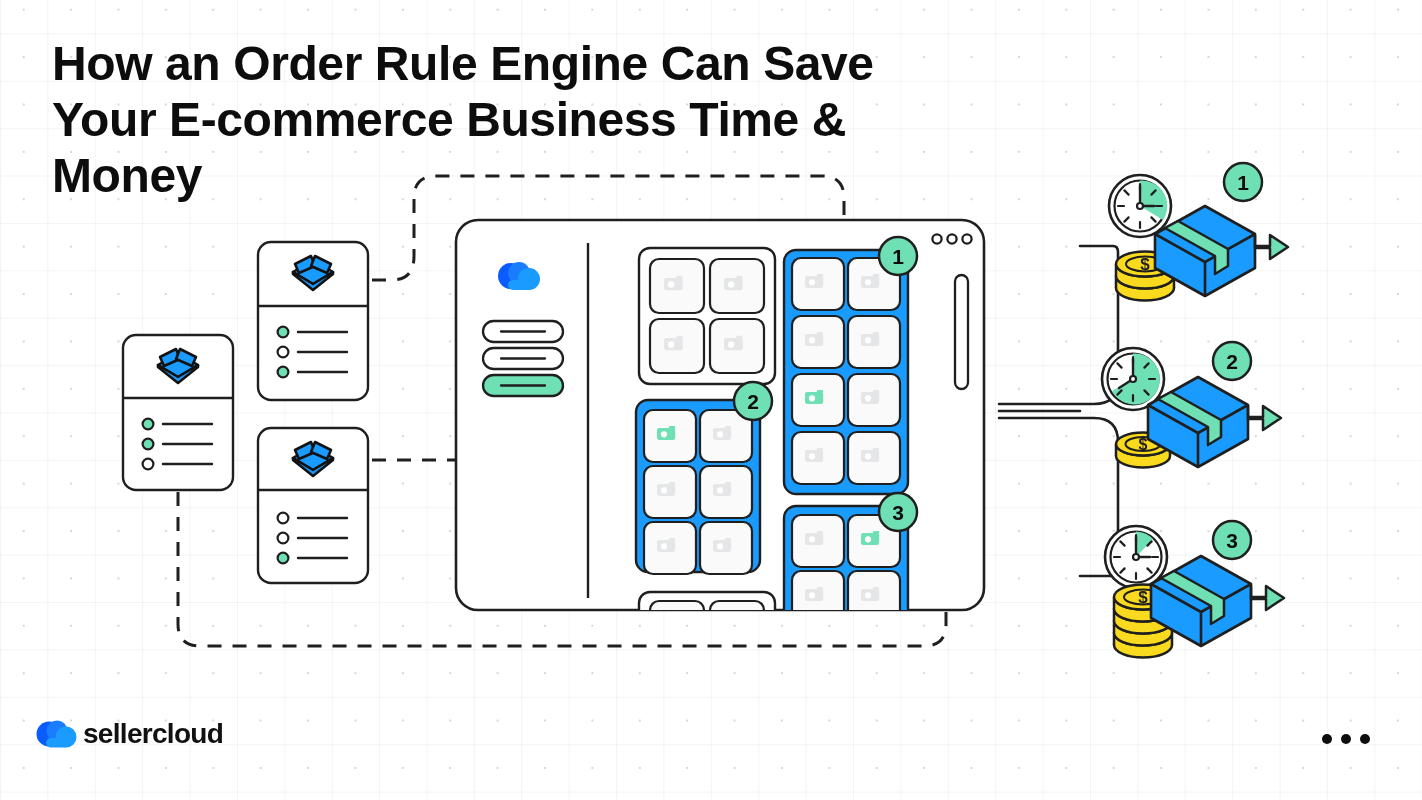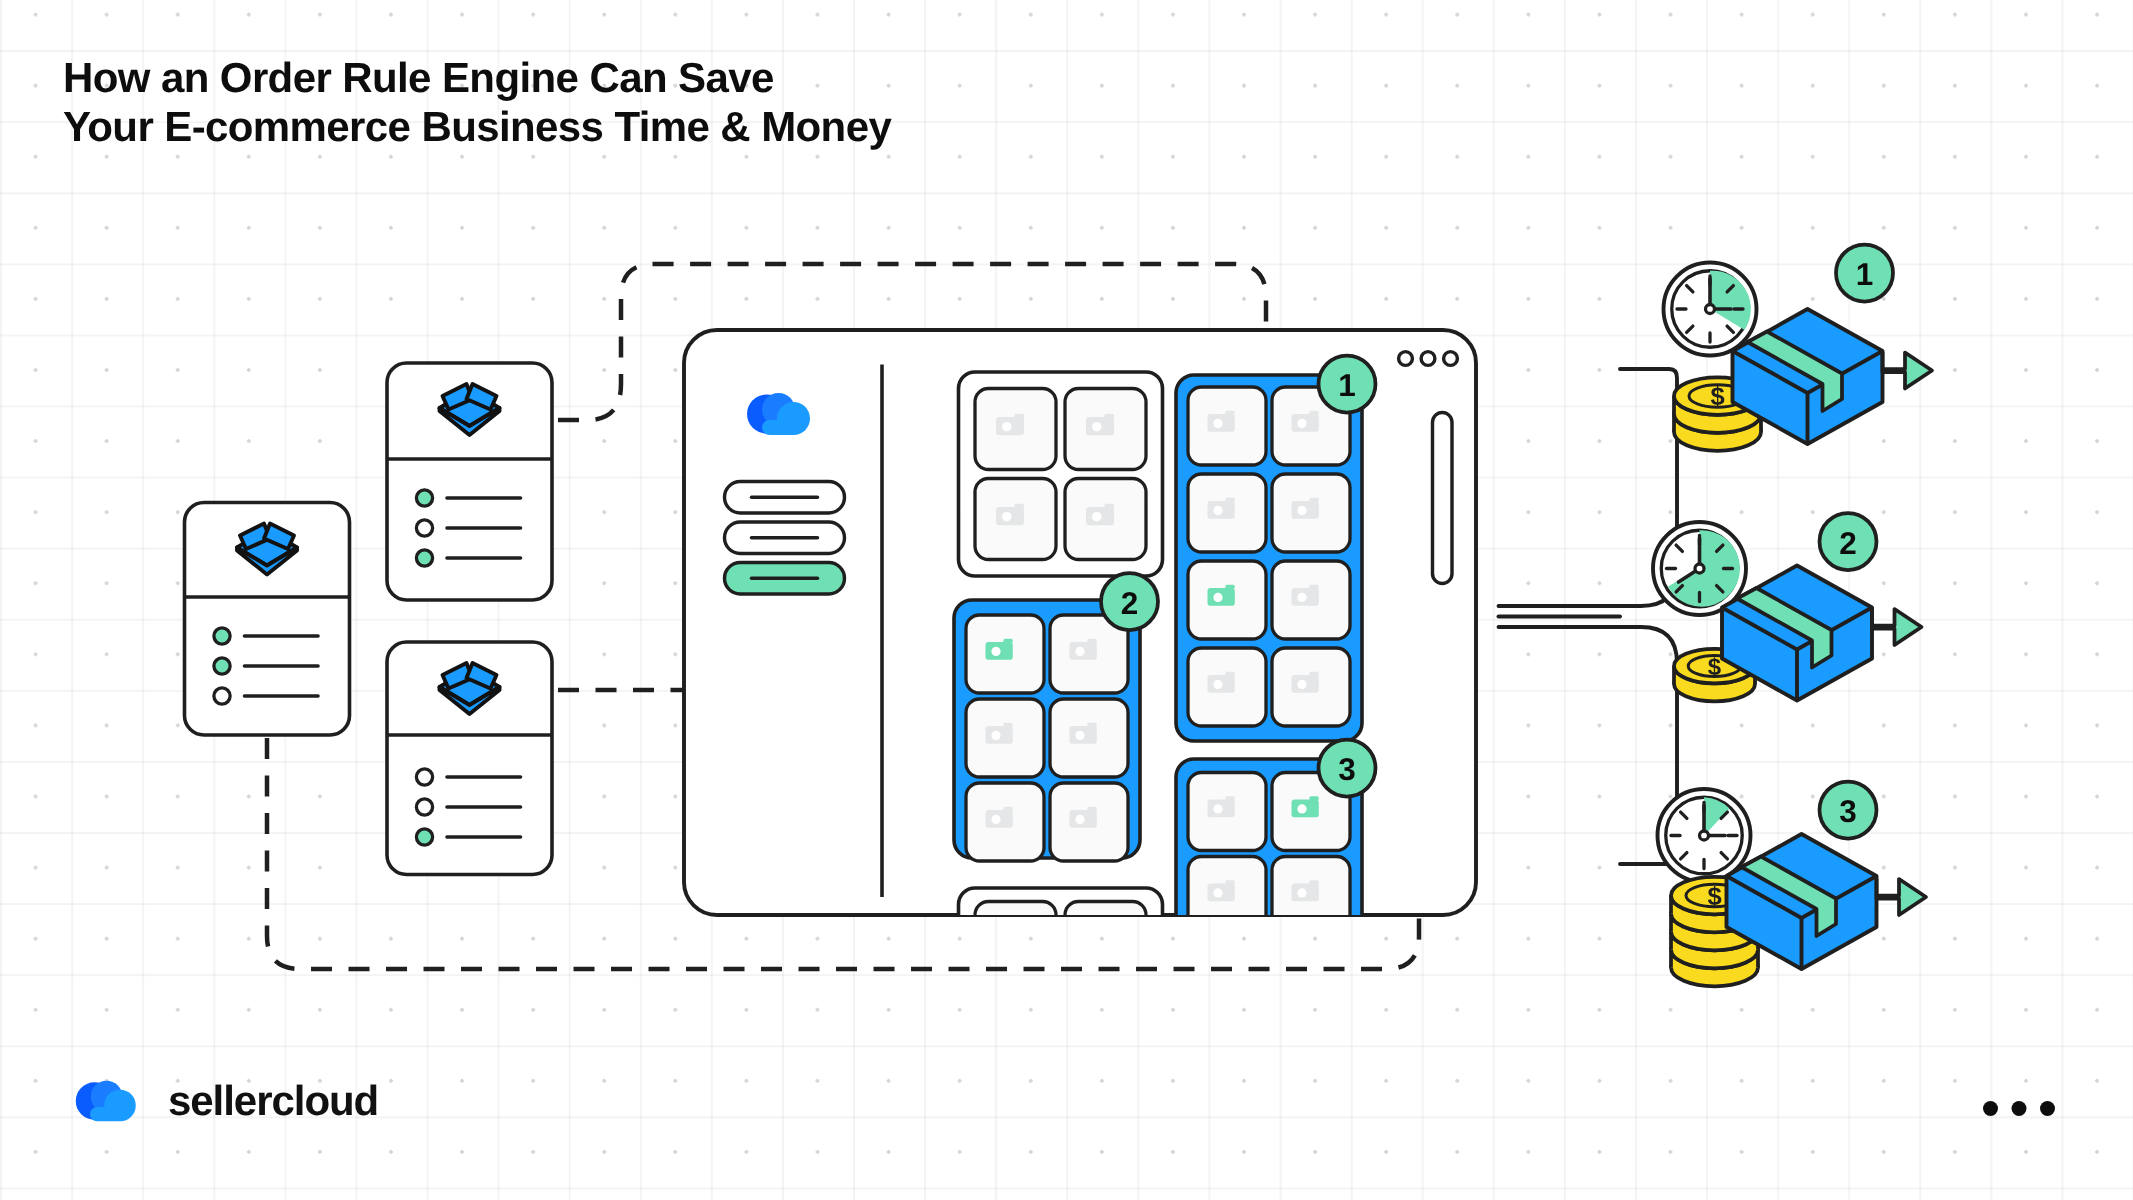--- a/index.html
+++ b/index.html
@@ -25,35 +25,35 @@
     background-image: radial-gradient(circle, rgba(0,0,0,0.16) 1.1px, transparent 1.2px);
     background-size: 47.4px 47.4px;
     background-position: 0px -14px;
     pointer-events: none;
   }
   #art { position: absolute; inset: 0; }
 
   
   #title {
     position: absolute;
-    left: 42px; top: 36px;
+    left: 52px; top: 36px;
     width: 880px;
-    font-size: 28px;
+    font-size: 48px;
     font-weight: 700;
     line-height: 1.17;
     letter-spacing: -0.4px;
     color: #0d0d0d;
     white-space: pre-line;
   }
 
   
   #logo {
     position: absolute;
-    left: 50px; top: 718px;
-    display: flex; align-items: center; gap: 20px;
+    left: 36px; top: 718px;
+    display: flex; align-items: center; gap: 5px;
   }
   #logo .lmark { width: 42px; height: 30px; position: relative; }
   #logo .wordmark {
     font-size: 28px; font-weight: 700; color: #111111;
     letter-spacing: -0.7px;
   }
   #ellipsis {
     position: absolute; right: 52px; top: 734px;
     display: flex; gap: 9px; align-items: center;
   }

